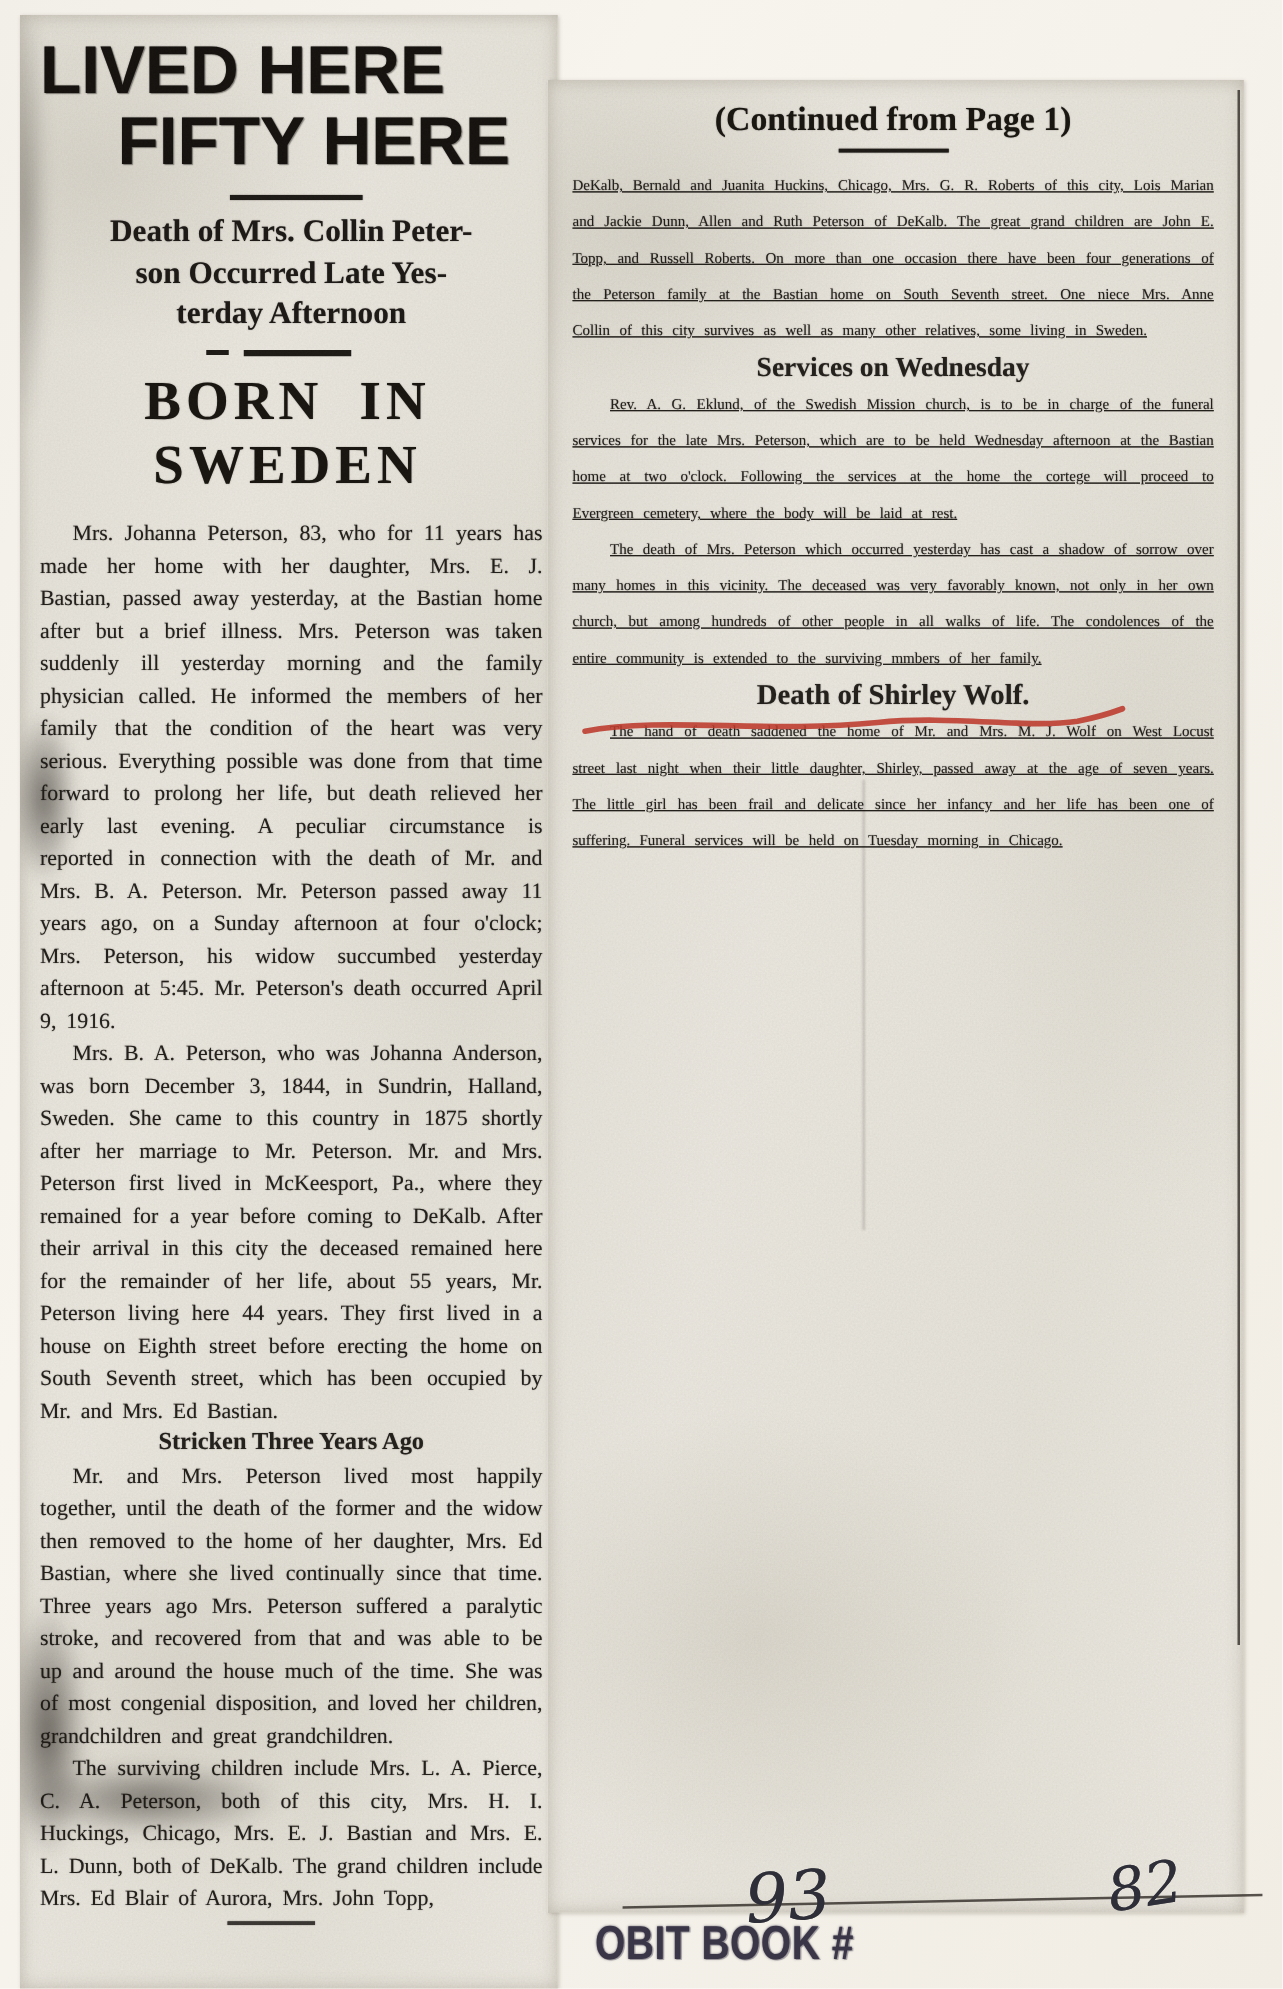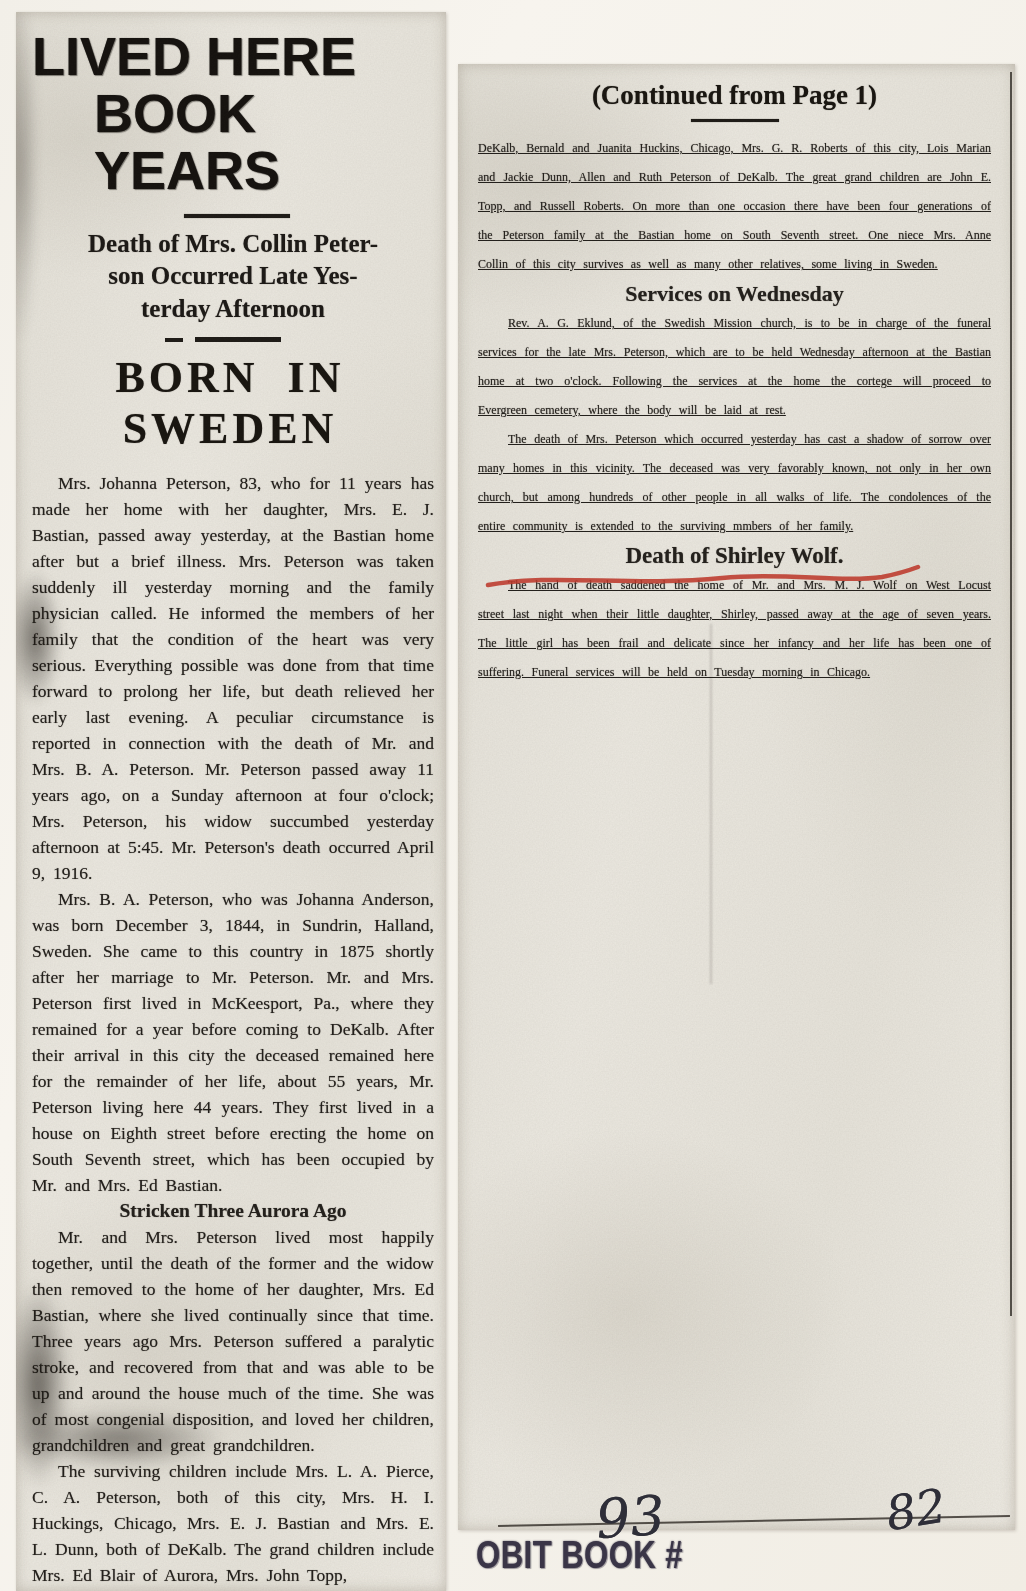--- a/index.html
+++ b/index.html
@@ -7,21 +7,21 @@
         background:linear-gradient(115deg,#f2efe8 0%,#f7f4ee 30%,#f4f1ea 65%,#f1ede4 100%);
         font-family:"Liberation Serif", serif;color:#221f1b;}
   .clip{position:absolute;box-sizing:border-box;overflow:hidden;
         background:
           radial-gradient(ellipse 300px 200px at 15% 8%, rgba(190,185,172,.35), transparent 70%),
           radial-gradient(ellipse 260px 420px at 90% 40%, rgba(205,200,188,.30), transparent 75%),
           radial-gradient(ellipse 320px 260px at 30% 85%, rgba(188,182,168,.32), transparent 70%),
           linear-gradient(100deg,#e4e1d8 0%,#ebe8e0 35%,#e6e3da 70%,#edeae2 100%);
         box-shadow:inset 0 0 14px rgba(120,110,92,.35), 1px 1px 3px rgba(90,80,65,.25);}
   .clip-left{left:16px;top:12px;width:430px;height:1579px;padding:16px 12px 16px 16px;}
-  .clip-right{left:458px;top:64px;width:557px;height:1466px;padding:14px 24px 0 20px;}
+  .clip-right{left:438px;top:64px;width:557px;height:1466px;padding:14px 24px 0 20px;}
 
   .headline{font-family:"Liberation Sans", sans-serif;font-weight:bold;color:#14110e;
             font-size:54px;line-height:1.06;letter-spacing:0px;
             text-shadow:1px 1px 1px rgba(20,17,14,.45), 0 0 1px rgba(20,17,14,.6);}
   .headline .l2{margin-left:62px;}
 
   .rule{background:#1d1a16;height:4px;box-shadow:0 0 1px rgba(20,15,10,.8);}
   .rule-head{width:106px;margin:14px auto 10px 152px;}
   .rule-pair{display:flex;align-items:center;justify-content:center;gap:12px;margin:12px 0 10px -20px;}
   .rule-pair .dash{width:18px;height:4px;background:#1d1a16;}
@@ -92,42 +92,42 @@
   </svg>
 
   <div class="clip clip-left">
     <div class="smudge sm4"></div>
     <div class="smudge sm1"></div>
     <div class="smudge sm2"></div>
     <div class="smudge sm3"></div>
 
     <div class="headline">
       <div class="l1">LIVED HERE</div>
-      <div class="l2">BOOK YEARS</div>
+      <div class="l2">FIFTY HERE</div>
     </div>
 
     <div class="rule rule-head"></div>
 
     <div class="deck">
       <div>Death of Mrs. Collin Peter-</div>
       <div>son Occurred Late Yes-</div>
       <div>terday Afternoon</div>
     </div>
 
     <div class="rule-pair">
       <div class="dash"></div>
       <div class="bar"></div>
     </div>
 
     <div class="section-head">BORN IN SWEDEN</div>
 
     <div class="body-text left-body">
       <p>Mrs. Johanna Peterson, 83, who for 11 years has made her home with her daughter, Mrs. E. J. Bastian, passed away yesterday, at the Bastian home after but a brief illness. Mrs. Peterson was taken suddenly ill yesterday morning and the family physician called. He informed the members of her family that the condition of the heart was very serious. Everything possible was done from that time forward to prolong her life, but death relieved her early last evening. A peculiar circumstance is reported in connection with the death of Mr. and Mrs. B. A. Peterson. Mr. Peterson passed away 11 years ago, on a Sunday afternoon at four o'clock; Mrs. Peterson, his widow succumbed yesterday afternoon at 5:45. Mr. Peterson's death occurred April 9, 1916.</p>
       <p>Mrs. B. A. Peterson, who was Johanna Anderson, was born December 3, 1844, in Sundrin, Halland, Sweden. She came to this country in 1875 shortly after her marriage to Mr. Peterson. Mr. and Mrs. Peterson first lived in McKeesport, Pa., where they remained for a year before coming to DeKalb. After their arrival in this city the deceased remained here for the remainder of her life, about 55 years, Mr. Peterson living here 44 years. They first lived in a house on Eighth street before erecting the home on South Seventh street, which has been occupied by Mr. and Mrs. Ed Bastian.</p>
-      <div class="crosshead crosshead-left">Stricken Three Aurora Ago</div>
+      <div class="crosshead crosshead-left">Stricken Three Years Ago</div>
       <p>Mr. and Mrs. Peterson lived most happily together, until the death of the former and the widow then removed to the home of her daughter, Mrs. Ed Bastian, where she lived continually since that time. Three years ago Mrs. Peterson suffered a paralytic stroke, and recovered from that and was able to be up and around the house much of the time. She was of most congenial disposition, and loved her children, grandchildren and great grandchildren.</p>
       <p>The surviving children include Mrs. L. A. Pierce, C. A. Peterson, both of this city, Mrs. H. I. Huckings, Chicago, Mrs. E. J. Bastian and Mrs. E. L. Dunn, both of DeKalb. The grand children include Mrs. Ed Blair of Aurora, Mrs. John Topp,</p>
       <div class="rule rule-bottom"></div>
     </div>
 
     <svg class="noise">
         <rect width="100%" height="100%" filter="url(#grain)"></rect>
       </svg>
   </div>
 

